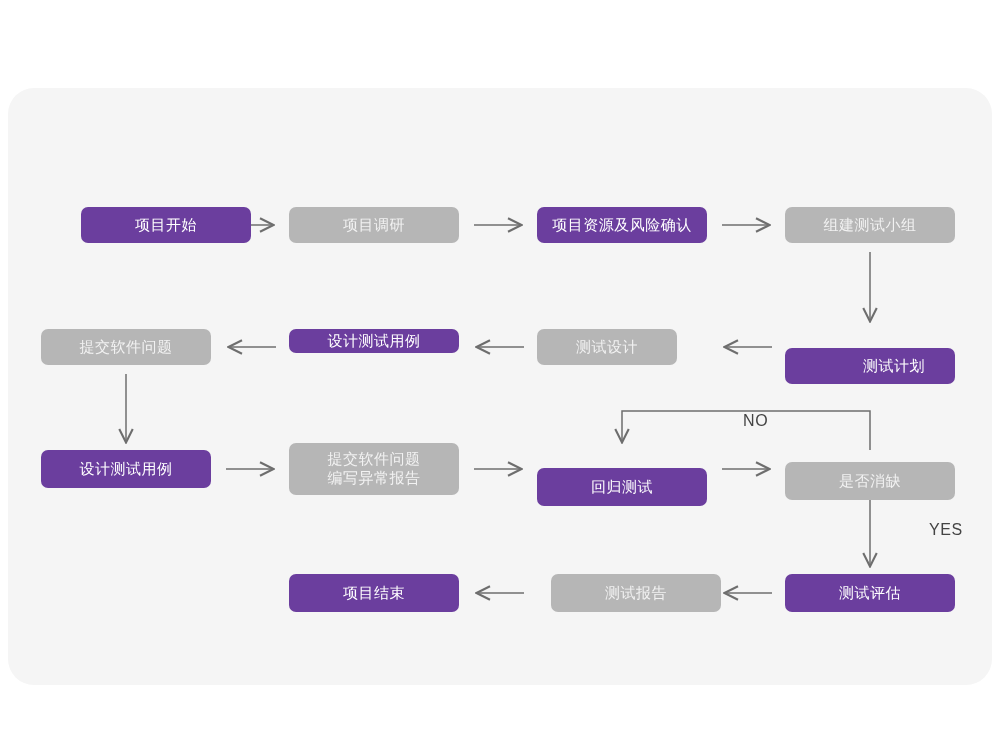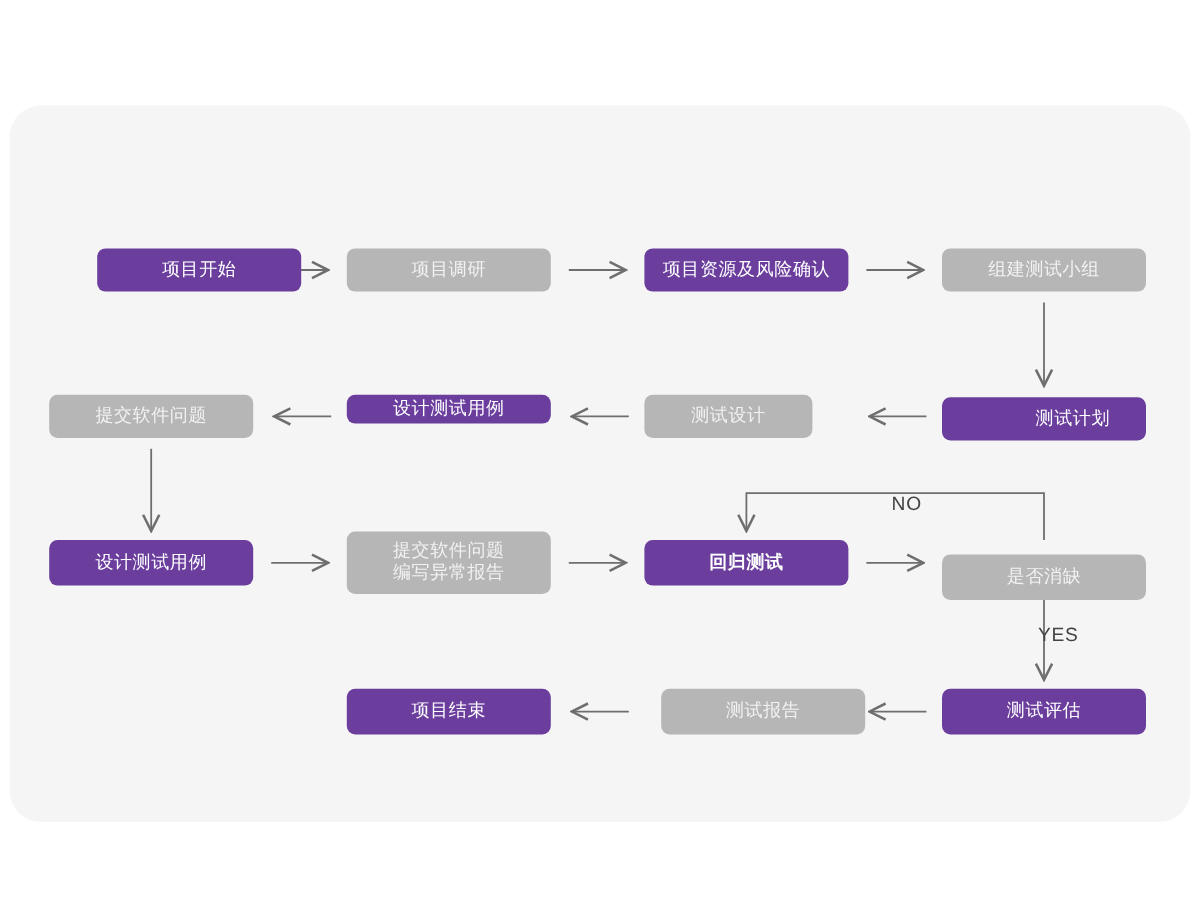--- a/index.html
+++ b/index.html
@@ -100,34 +100,34 @@
       <path d="M870,450 L870,411 L622,411 L622,441" marker-end="url(#ahD)"></path>
 
       <line x1="870" y1="497" x2="870" y2="565" marker-end="url(#ahD)"></line>
 
       <line x1="772" y1="593" x2="726" y2="593" marker-end="url(#ahR)"></line>
       <line x1="524" y1="593" x2="478" y2="593" marker-end="url(#ahR)"></line>
     </g>
   </svg>
 
   <div class="lbl" style="left:731px; top:412px;margin-left:12px;">NO</div>
-  <div class="lbl" style="left:865px; top:521px;">YES</div>
+  <div class="lbl" style="left:929px; top:521px;">YES</div>
 
   <div id="nodes">
       <div class="node purple" style="left: 41px; top: 207px; width: 170px; height: 36px; margin-left: 40px;"><span>项目开始</span></div>
       <div class="node gray" style="left: 289px; top: 207px; width: 170px; height: 36px;"><span>项目调研</span></div>
       <div class="node purple" style="left: 537px; top: 207px; width: 170px; height: 36px;"><span>项目资源及风险确认</span></div>
       <div class="node gray" style="left: 785px; top: 207px; width: 170px; height: 36px;"><span>组建测试小组</span></div>
       <div class="node gray" style="left: 41px; top: 329px; width: 170px; height: 36px;"><span>提交软件问题</span></div>
       <div class="node purple" style="left: 289px; top: 329px; width: 170px; height: 24px;"><span>设计测试用例</span></div>
       <div class="node gray" style="left: 537px; top: 329px; width: 140px; height: 36px;"><span>测试设计</span></div>
-      <div class="node purple" style="left: 785px; top: 331px; width: 170px; height: 36px; padding-left: 48px;"><span>测试计划</span></div>
+      <div class="node purple" style="left: 785px; top: 348px; width: 170px; height: 36px; padding-left: 48px;"><span>测试计划</span></div>
       <div class="node purple" style="left: 41px; top: 450px; width: 170px; height: 38px;"><span>设计测试用例</span></div>
       <div class="node gray" style="left: 289px; top: 443px; width: 170px; height: 52px;"><span>提交软件问题
 编写异常报告</span></div>
-      <div class="node purple" style="left: 537px; top: 450px; width: 170px; height: 38px; font-weight: bold;"><span>回归测试</span></div>
+      <div class="node purple" style="left: 537px; top: 468px; width: 170px; height: 38px;"><span>回归测试</span></div>
       <div class="node gray" style="left: 785px; top: 450px; width: 170px; height: 38px; margin-top: 12px;"><span>是否消缺</span></div>
       <div class="node purple" style="left: 289px; top: 574px; width: 170px; height: 38px;"><span>项目结束</span></div>
       <div class="node gray" style="left: 537px; top: 574px; width: 170px; height: 38px; margin-left: 14px;"><span>测试报告</span></div>
       <div class="node purple" style="left: 785px; top: 574px; width: 170px; height: 38px;"><span>测试评估</span></div>
     </div>
 
 </div>
 
 </body></html>

